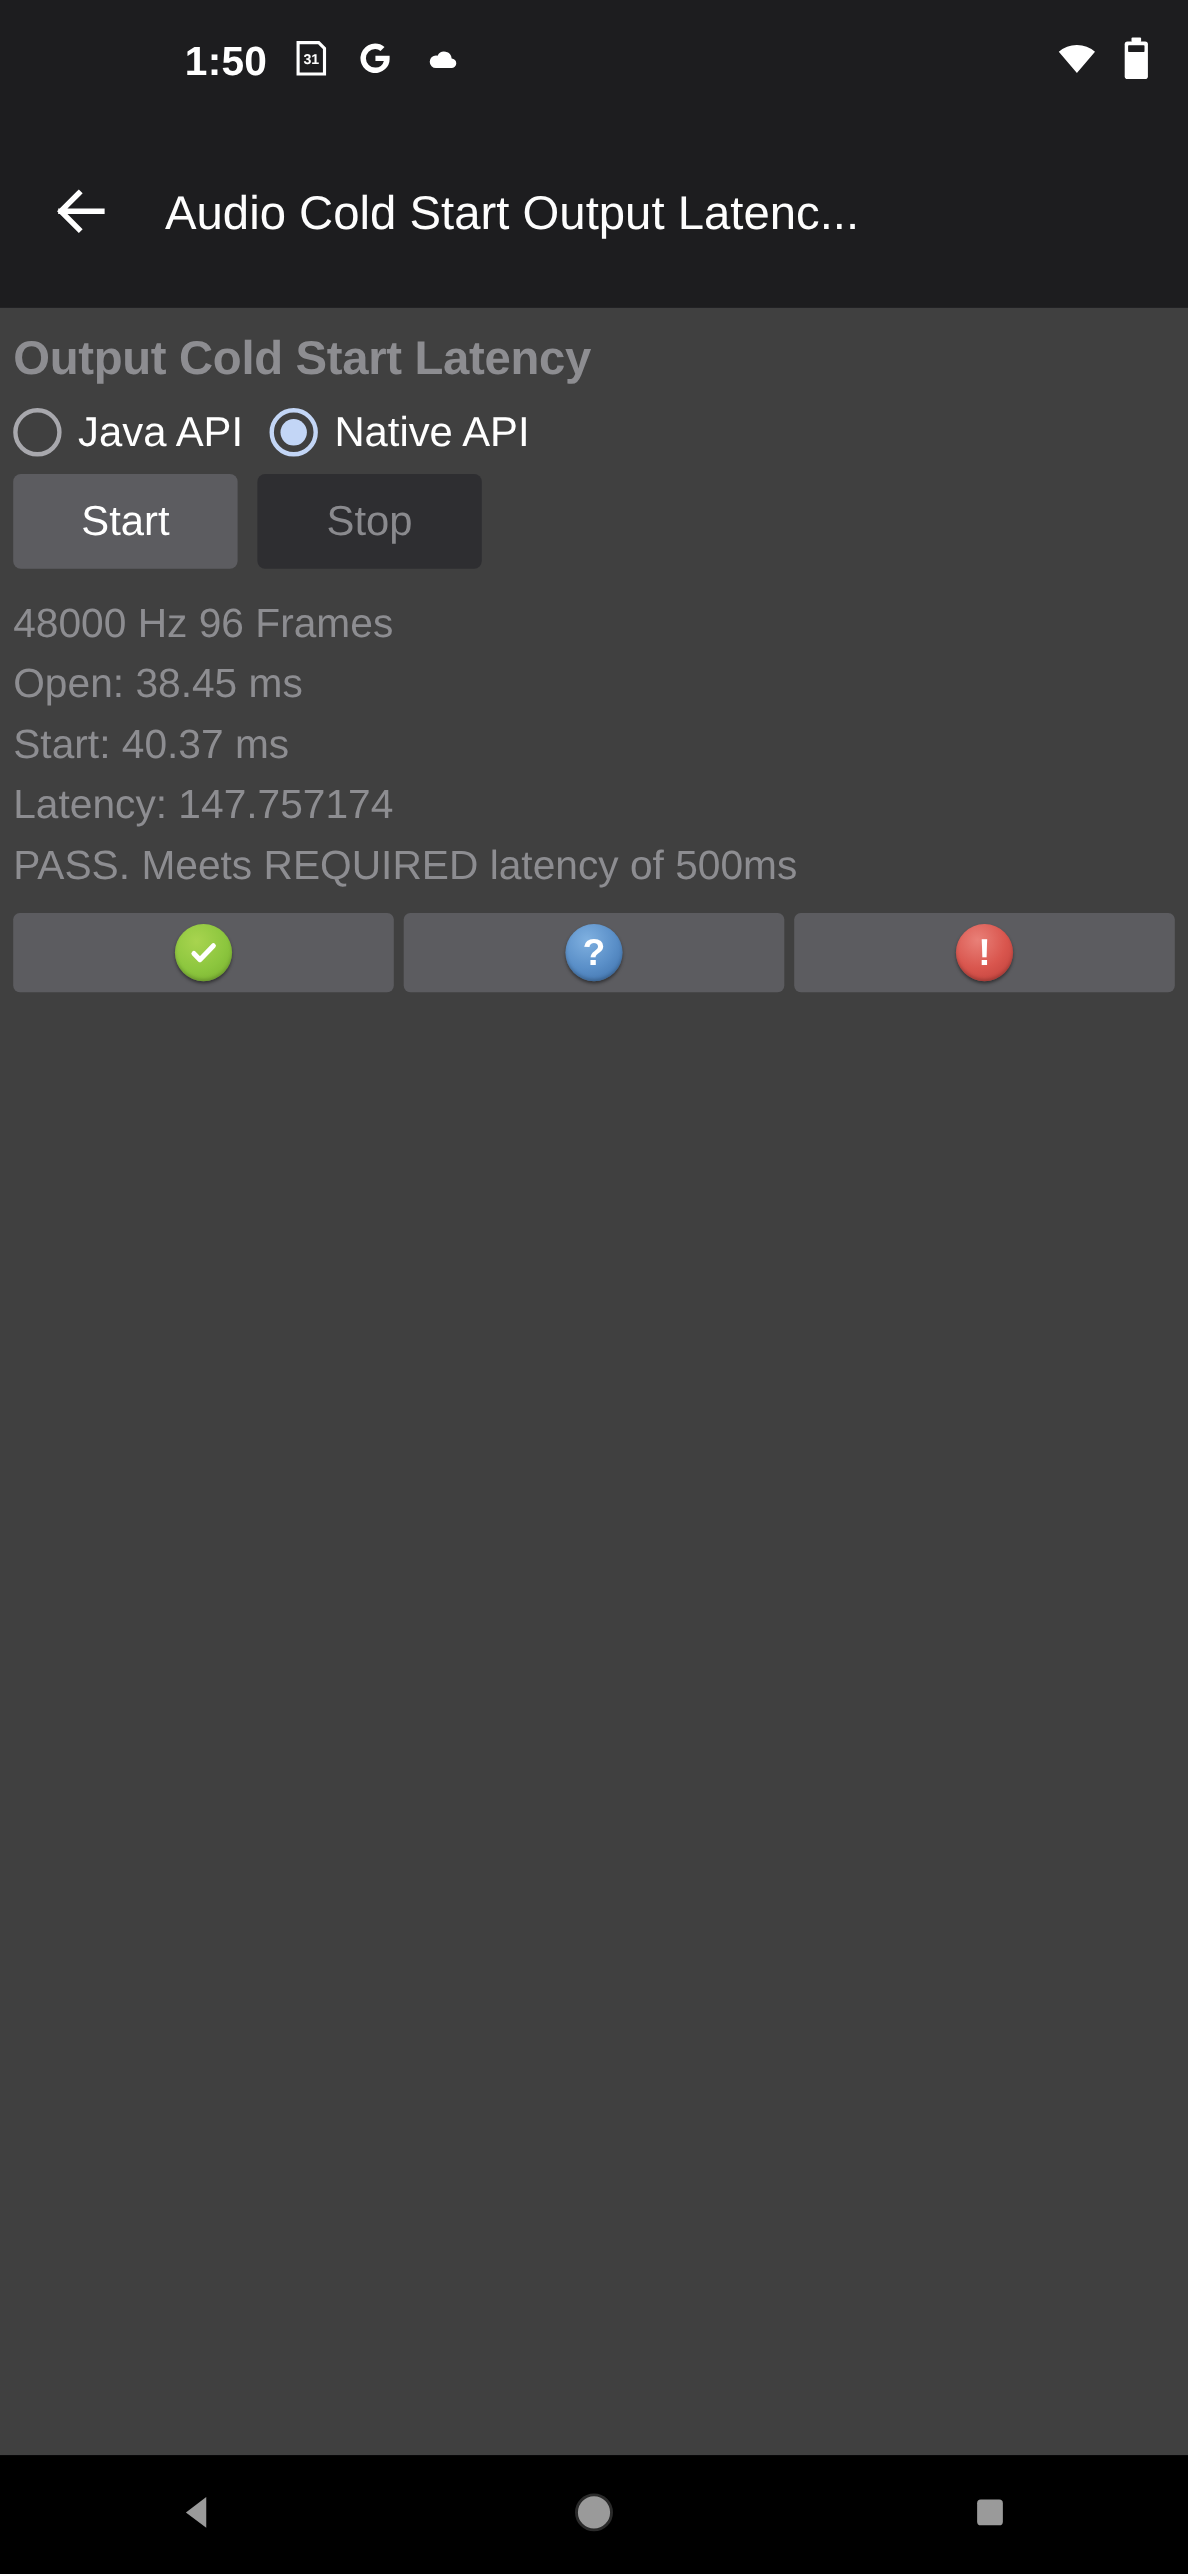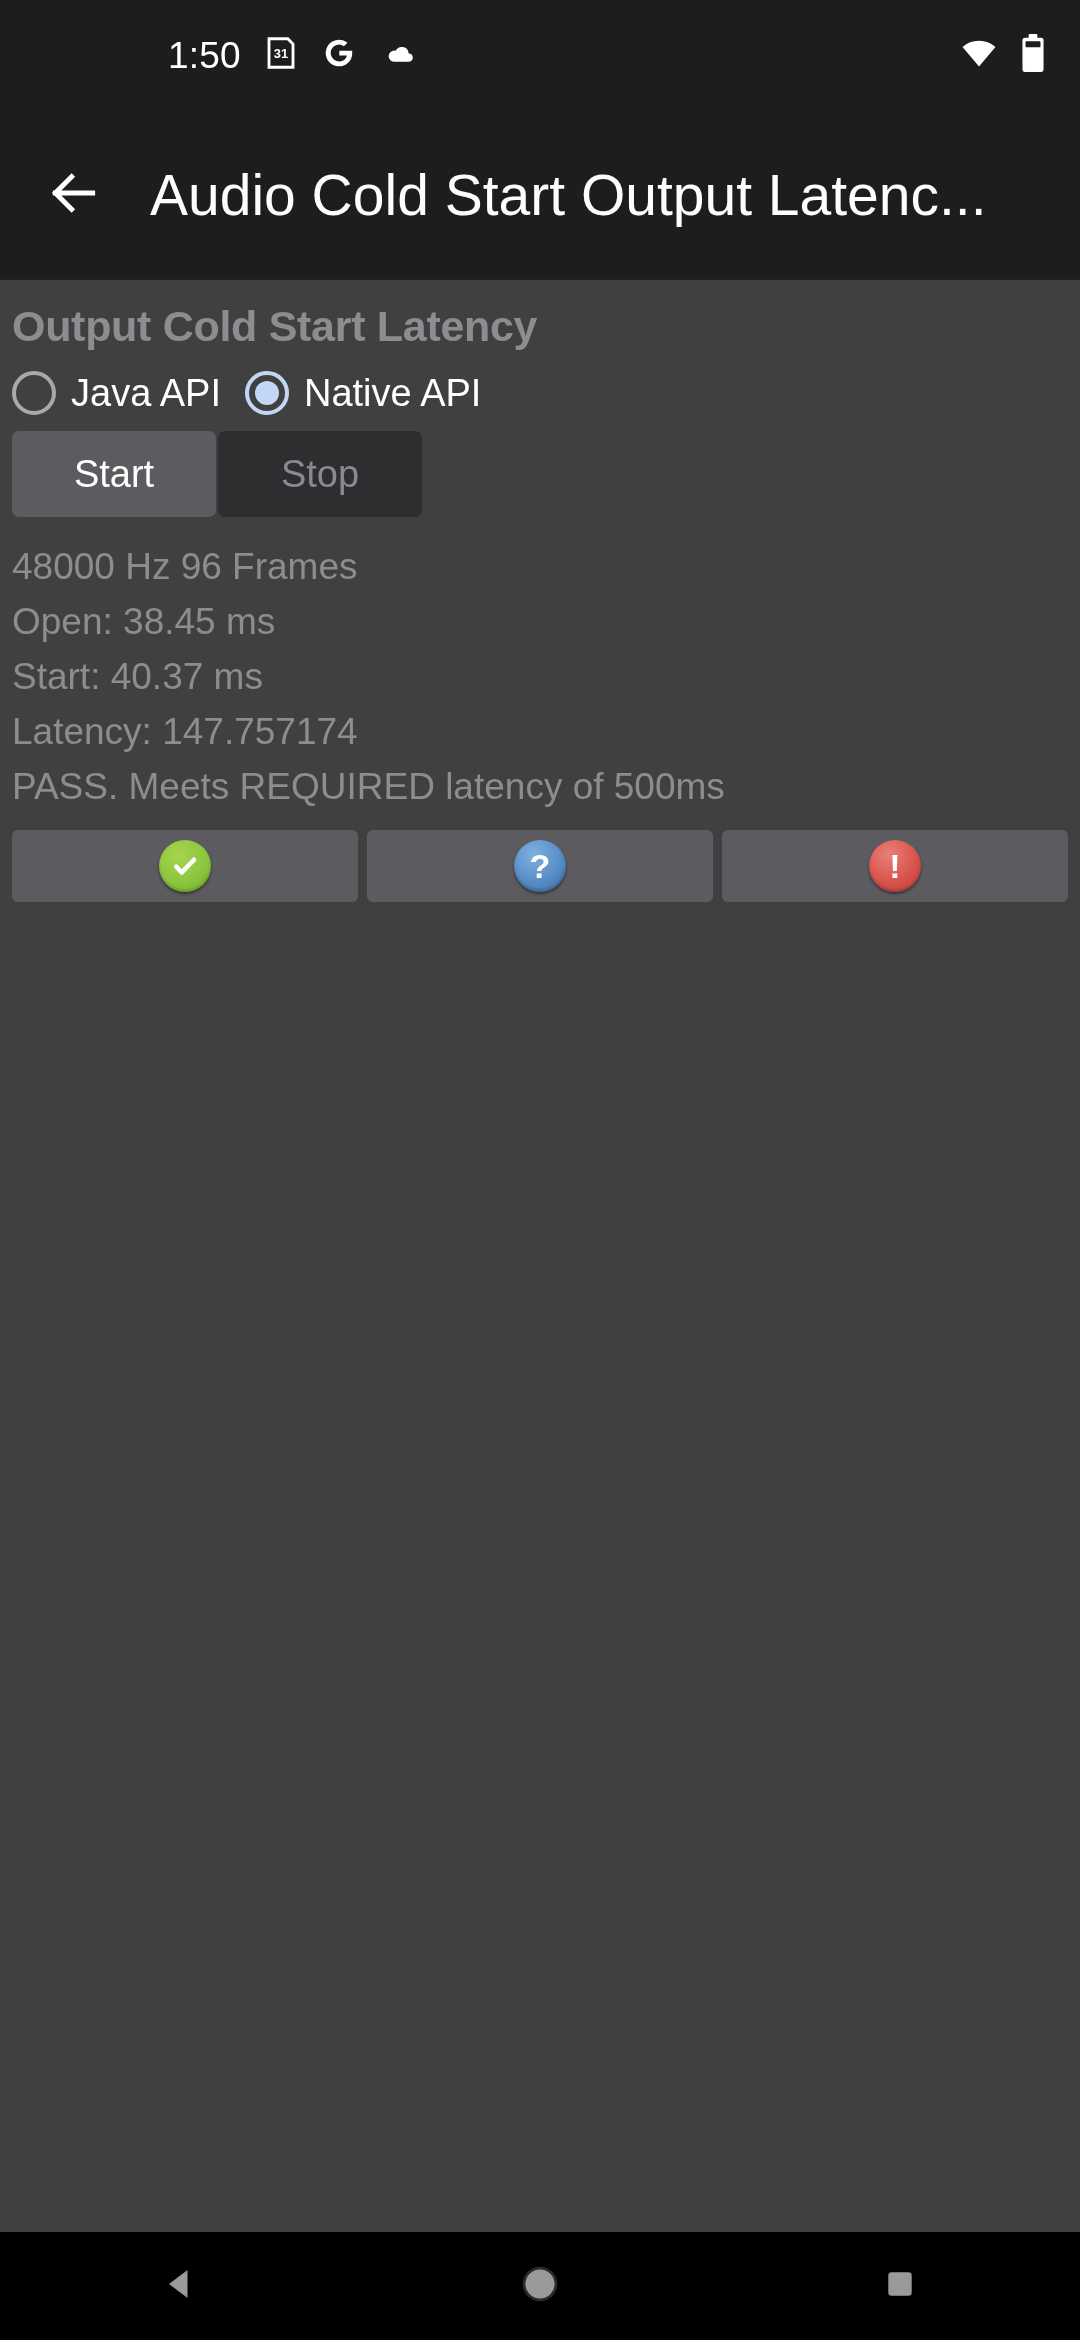--- a/index.html
+++ b/index.html
@@ -27,21 +27,21 @@
   }
   #status-left {
     display:flex; align-items:center; gap:22px;
     margin-left:168px;
   }
   #clock {
     color:#ffffff;
     font-size:37px;
     letter-spacing:0.2px;
     line-height:1;
-    font-weight:400;
+    font-weight:700;
   }
   .sb-icon { display:block; }
   #status-right {
     margin-left:auto;
     display:flex; align-items:center; gap:22px;
   }
 
   
   #app-bar {
     height:170px;
@@ -51,21 +51,21 @@
     border-bottom:1px solid #222225;
   }
   #back-button {
     width:112px; height:112px;
     margin-left:18px;
     display:flex; align-items:center; justify-content:center;
     cursor:pointer;
   }
   #app-title {
     color:#fdfdfd;
-    font-size:57px;
+    font-size:43px;
     font-weight:400;
     margin-left:20px;
     white-space:nowrap;
     overflow:hidden;
   }
 
   
   #content {
     flex:1 1 auto;
     background:#404040;
@@ -114,21 +114,21 @@
   .radio-label {
     color:#ffffff;
     font-size:38px;
     margin-left:15px;
     white-space:nowrap;
   }
 
   
   #action-buttons {
     display:flex; align-items:flex-end;
-    gap:2px;
+    gap:18px;
     padding-top:6px;
   }
   .action-btn {
     height:86px;
     min-width:204px;
     border-radius:7px;
     border:none;
     font-size:38px;
     font-family:"Liberation Sans", sans-serif;
     display:flex; align-items:center; justify-content:center;

